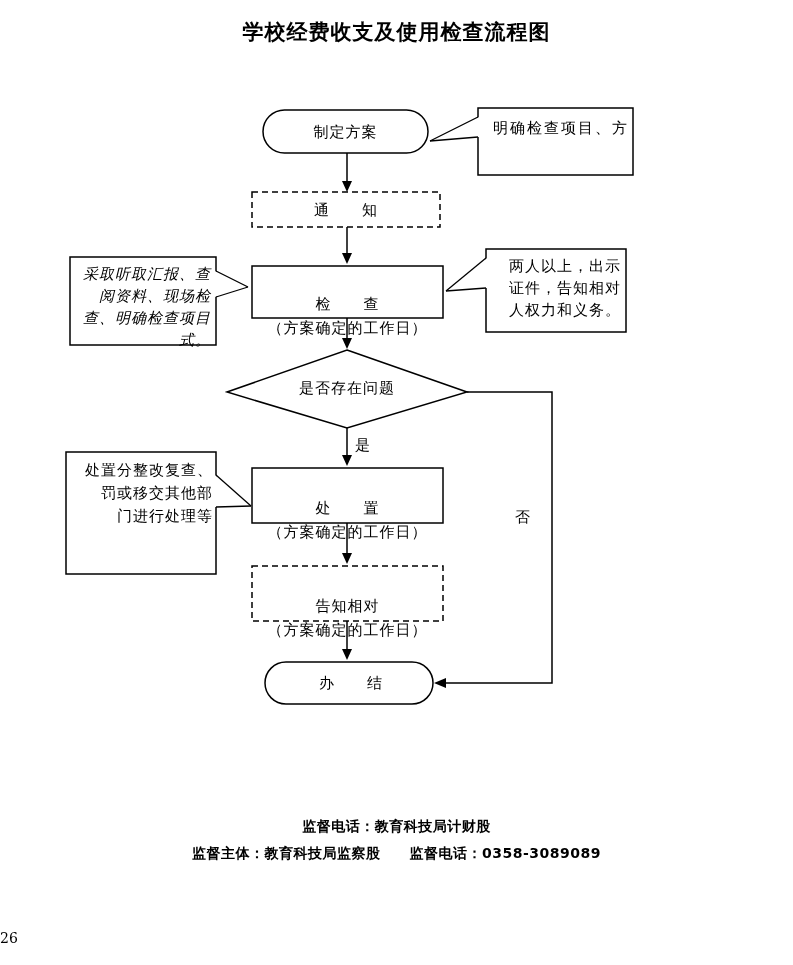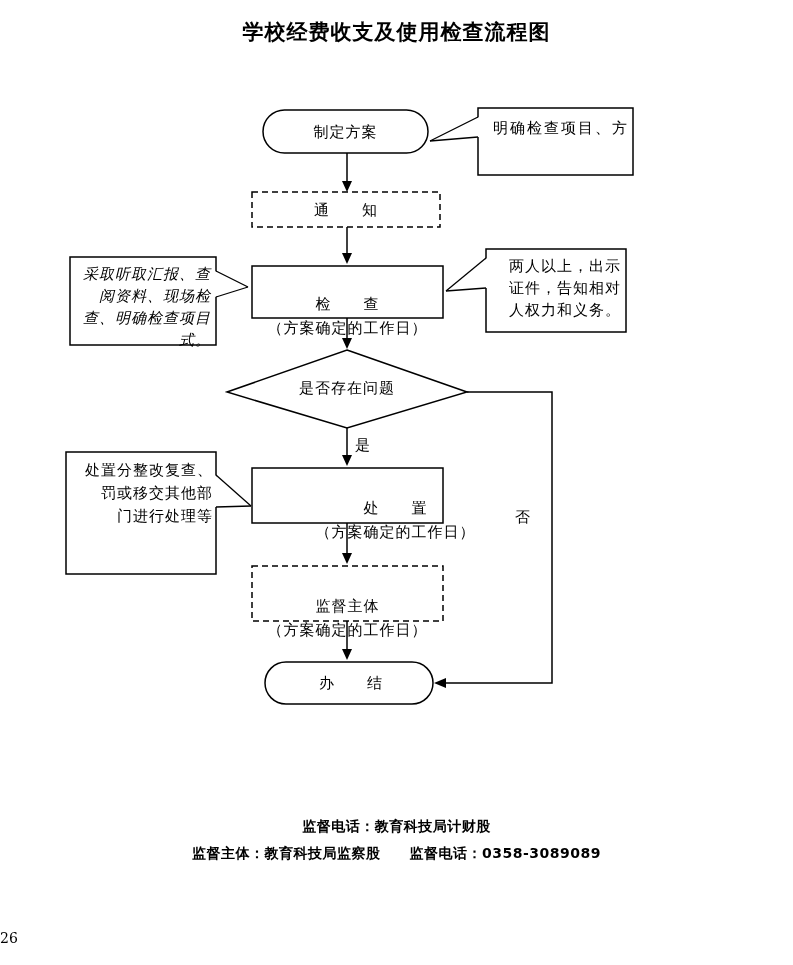--- a/index.html
+++ b/index.html
@@ -135,36 +135,36 @@
     <div>证件，告知相对</div>
     <div>人权力和义务。</div>
   </div>
 
   <div class="txt node-label" style="left:227px;top:352px;width:240px;height:72px;">是否存在问题</div>
 
   <div class="txt small-label" style="left:355px;top:436px;">是</div>
 
   <div class="txt small-label" style="left:515px;top:508px;">否</div>
 
-  <div class="txt node-label" style="left:252px;top:468px;width:191px;height:55px;padding-left:48px;">
+  <div class="txt node-label" style="left:252px;top:468px;width:191px;height:55px;">
     <div class="stack">
       <div>处　　置</div>
       <div>（方案确定的工作日）</div>
     </div>
   </div>
 
   <div class="txt callout-text" style="left:75px;top:459px;width:138px;line-height:23px;">
     <div>处置分整改复查、</div>
     <div>罚或移交其他部</div>
     <div>门进行处理等</div>
   </div>
 
   <div class="txt node-label" style="left:252px;top:566px;width:191px;height:55px;">
     <div class="stack">
-      <div>监督主体</div>
+      <div>告知相对</div>
       <div>（方案确定的工作日）</div>
     </div>
   </div>
 
   <div class="txt node-label" style="left:265px;top:662px;width:172px;height:42px;">办　　结</div>
 
   <div class="txt footer-line" style="top:818px;">监督电话：教育科技局计财股</div>
   <div class="txt footer-line" style="top:845px;">监督主体：教育科技局监察股　　监督电话：0358-3089089</div>
 
   <div class="txt page-number">26</div>

